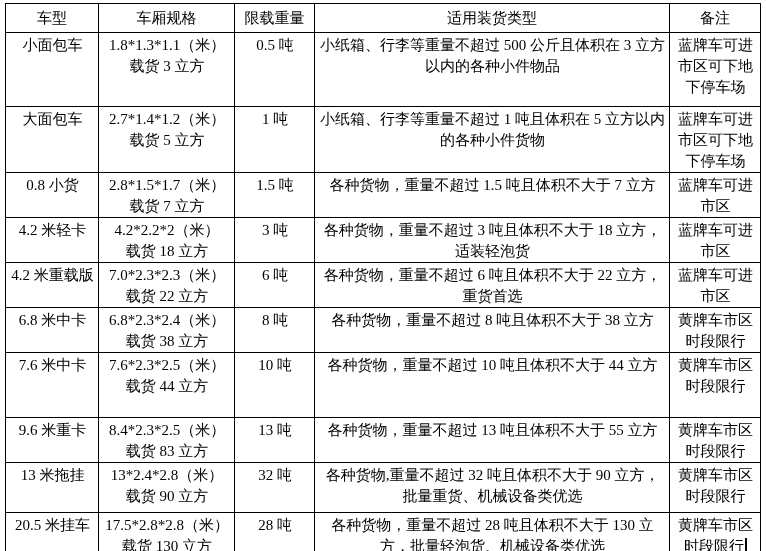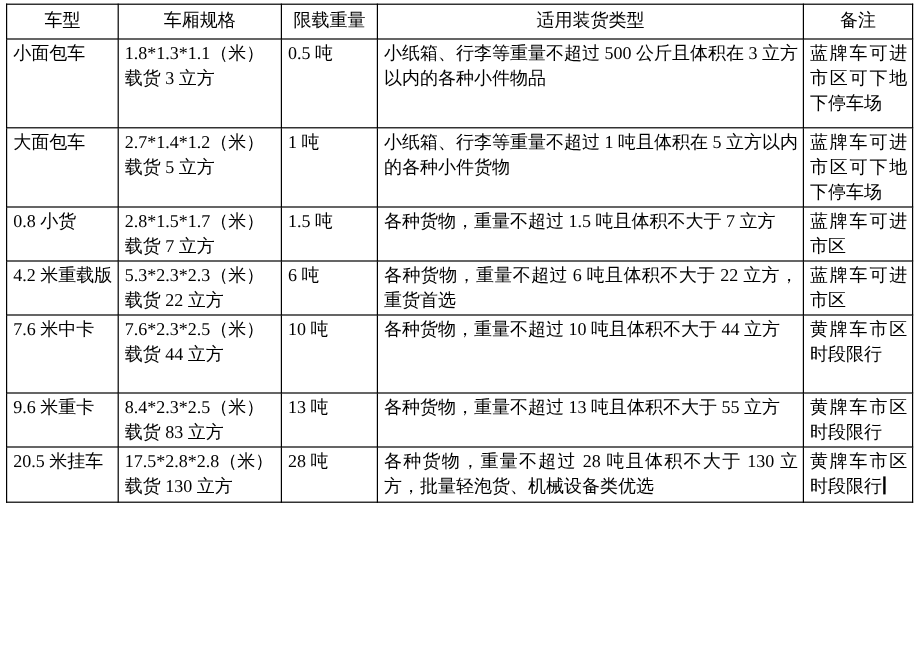--- a/index.html
+++ b/index.html
@@ -25,20 +25,21 @@
   table.freight th,
   table.freight td {
     border: 1px solid #000000;
     font-size: 15px;
     line-height: 21px;
     font-weight: normal;
     padding: 2px 4px 0 5px;
     vertical-align: top;
     overflow: hidden;
     word-break: break-all;
+    text-align: center;
   }
   table.freight th {
     vertical-align: middle;
     padding: 2px 2px;
   }
   td .line { display: block; }
   td.cargo-cell, td.remark-cell {
     text-align: justify;
     text-justify: inter-ideograph;
   }
@@ -108,34 +109,62 @@
         <td>
             <span class="line">2.8*1.5*1.7（米）</span>
             <span class="line">载货 7 立方</span>
           </td>
         <td>
             <span class="line">1.5 吨</span>
           </td>
         <td class="cargo-cell"><span>各种货物，重量不超过 1.5 吨且体积不大于 7 立方</span></td>
         <td class="remark-cell"><span>蓝牌车可进市区</span></td>
       </tr>
+      <tr style="height:44px">
+        <td>
+            <span class="line">4.2 米轻卡</span>
+          </td>
+        <td>
+            <span class="line">4.2*2.2*2（米）</span>
+            <span class="line">载货 18 立方</span>
+          </td>
+        <td>
+            <span class="line">3 吨</span>
+          </td>
+        <td class="cargo-cell"><span>各种货物，重量不超过 3 吨且体积不大于 18 立方，适装轻泡货</span></td>
+        <td class="remark-cell"><span>蓝牌车可进市区</span></td>
+      </tr>
       <tr style="height:35px">
         <td>
             <span class="line">4.2 米重载版</span>
           </td>
         <td>
-            <span class="line">5.3*2.3*2.3（米）</span>
+            <span class="line">7.0*2.3*2.3（米）</span>
             <span class="line">载货 22 立方</span>
           </td>
         <td>
             <span class="line">6 吨</span>
           </td>
         <td class="cargo-cell"><span>各种货物，重量不超过 6 吨且体积不大于 22 立方，重货首选</span></td>
         <td class="remark-cell"><span>蓝牌车可进市区</span></td>
       </tr>
+      <tr style="height:41px">
+        <td>
+            <span class="line">6.8 米中卡</span>
+          </td>
+        <td>
+            <span class="line">6.8*2.3*2.4（米）</span>
+            <span class="line">载货 38 立方</span>
+          </td>
+        <td>
+            <span class="line">8 吨</span>
+          </td>
+        <td class="cargo-cell"><span>各种货物，重量不超过 8 吨且体积不大于 38 立方</span></td>
+        <td class="remark-cell"><span>黄牌车市区时段限行</span></td>
+      </tr>
       <tr style="height:65px">
         <td>
             <span class="line">7.6 米中卡</span>
           </td>
         <td>
             <span class="line">7.6*2.3*2.5（米）</span>
             <span class="line">载货 44 立方</span>
           </td>
         <td>
             <span class="line">10 吨</span>
@@ -148,20 +177,34 @@
             <span class="line">9.6 米重卡</span>
           </td>
         <td>
             <span class="line">8.4*2.3*2.5（米）</span>
             <span class="line">载货 83 立方</span>
           </td>
         <td>
             <span class="line">13 吨</span>
           </td>
         <td class="cargo-cell"><span>各种货物，重量不超过 13 吨且体积不大于 55 立方</span></td>
+        <td class="remark-cell"><span>黄牌车市区时段限行</span></td>
+      </tr>
+      <tr style="height:50px">
+        <td>
+            <span class="line">13 米拖挂</span>
+          </td>
+        <td>
+            <span class="line">13*2.4*2.8（米）</span>
+            <span class="line">载货 90 立方</span>
+          </td>
+        <td>
+            <span class="line">32 吨</span>
+          </td>
+        <td class="cargo-cell"><span>各种货物,重量不超过 32 吨且体积不大于 90 立方，批量重货、机械设备类优选</span></td>
         <td class="remark-cell"><span>黄牌车市区时段限行</span></td>
       </tr>
       <tr style="height:46px">
         <td>
             <span class="line">20.5 米挂车</span>
           </td>
         <td>
             <span class="line">17.5*2.8*2.8（米）</span>
             <span class="line">载货 130 立方</span>
           </td>

